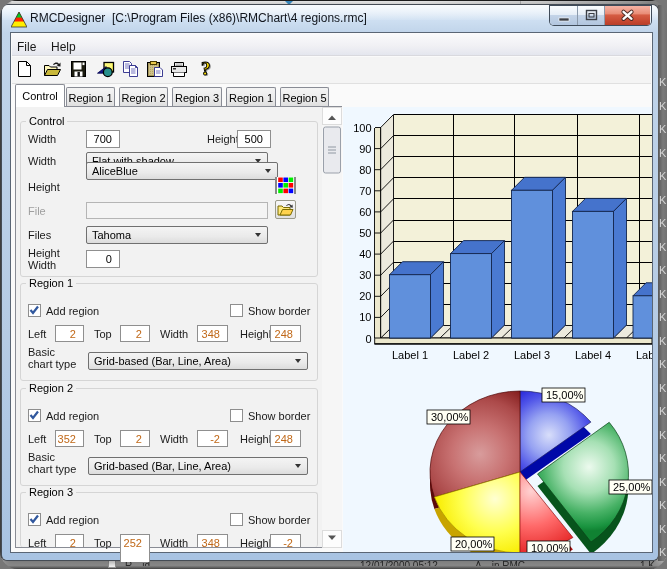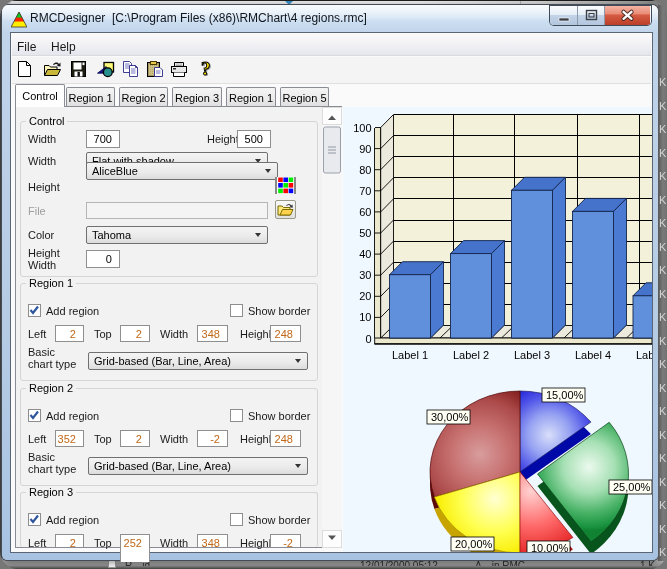--- a/index.html
+++ b/index.html
@@ -198,21 +198,21 @@
     </svg>
     <div class="lbl lbl-dis" style="left:28px;top:205px;">File</div>
     <div class="inp" style="left:86px;top:202px;width:182px;height:17px;background:#f4f4f4;border-color:#b5b5b5;"></div>
     <div class="abs" style="left:275px;top:200px;width:21px;height:19px;background:linear-gradient(#f8f8f8,#e0e0e0);border:1px solid #9a9a8a;border-radius:2px;">
       <svg width="17" height="13" style="position:absolute;left:1px;top:2px;" viewBox="0 0 17 13">
         <path d="M1 12 L1 3 L5 3 L6.5 4.5 L13 4.5 L13 12 Z" fill="#ffe97a" stroke="#7a6a00" stroke-width="1"></path>
         <path d="M3 12 L5.5 6.5 L16 6.5 L13.5 12 Z" fill="#ffd34d" stroke="#7a6a00" stroke-width="1"></path>
         <path d="M9 2.5 C11 0.5, 13 0.5, 14.5 2.5 L15.5 1.5 L15.8 4.8 L12.5 4.2 L13.5 3.2 C12.3 1.8, 10.8 1.8, 10 3" fill="#333"></path>
       </svg>
     </div>
-    <div class="lbl" style="left:28px;top:229px;">Color</div>
+    <div class="lbl" style="left:28px;top:229px;">Files</div>
     <div class="combo" style="left:86px;top:226px;width:182px;height:18px;">Tahoma<span class="arr"></span></div>
     <div class="lbl" style="left:28px;top:247px;">Height</div>
     <div class="lbl" style="left:28px;top:259px;">Width</div>
     <div class="inp" style="left:86px;top:250px;width:34px;height:18px;">0&nbsp;</div>
 
     <div class="group" style="left:20px;top:283px;width:298px;height:98px;"></div>
     <div class="glabel" style="left:26px;top:277px;">Region 1</div>
     <div class="cb" style="left:28px;top:304px;">
         <svg width="13" height="13" viewBox="0 0 13 13" style="position:absolute;left:-1px;top:-1px;">
           <path d="M2.5 6 L5 9 L10 2.5" stroke="#31589e" stroke-width="2.2" fill="none"></path>

